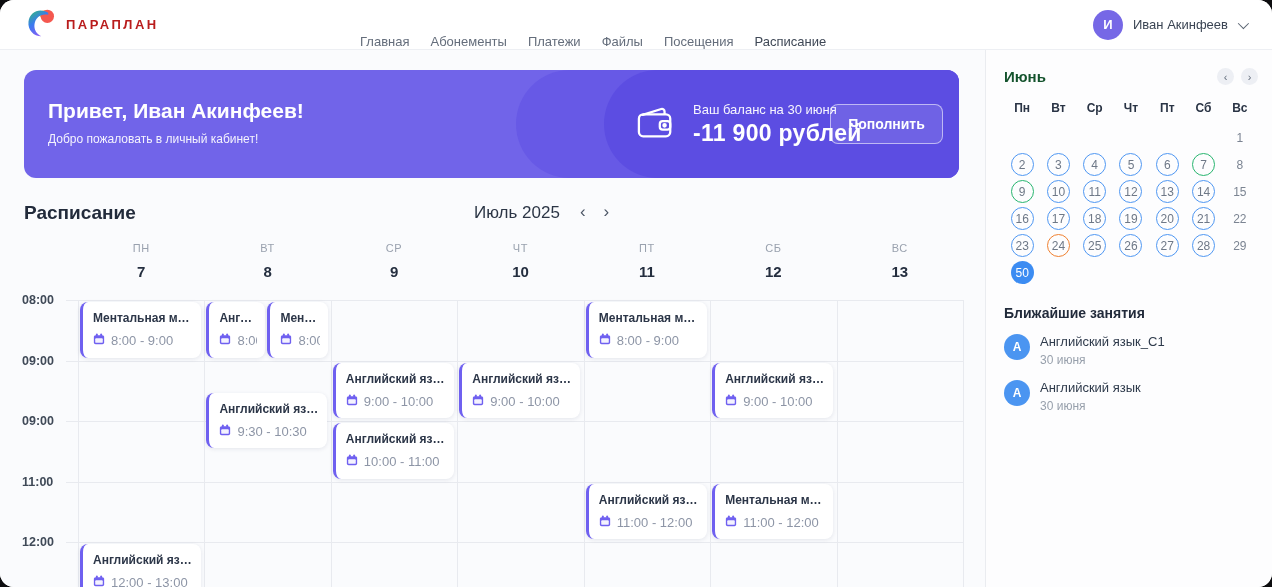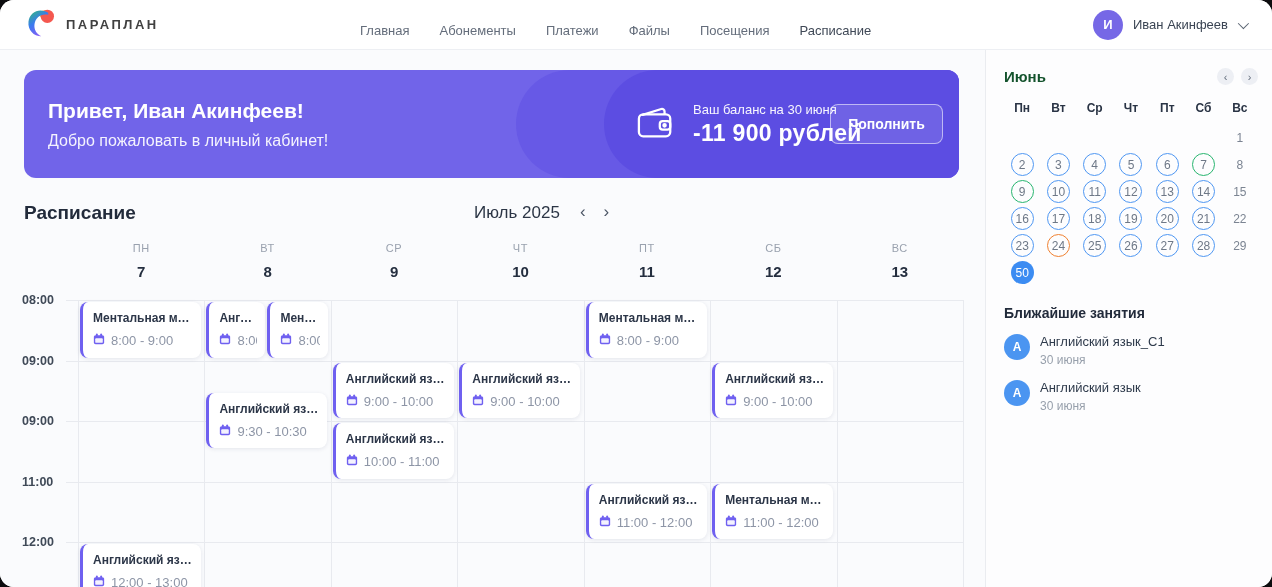--- a/index.html
+++ b/index.html
@@ -4,22 +4,22 @@
 <style>
   * { margin:0; padding:0; box-sizing:border-box; }
   html,body { background:#0d0d0f; font-family:"Liberation Sans", sans-serif; }
   .app { position:relative; width:1272px; height:587px; margin:0 auto; background:#fff;
          border-radius:14px; overflow:hidden; }
 
   
   .topbar { position:relative; height:50px; background:#fff; border-bottom:1px solid #edeff3;
             display:flex; align-items:center; padding:0 26px; }
   .logo { display:flex; align-items:center; gap:8px; cursor:pointer; }
-  .logo-text { font-size:13px; font-weight:bold; letter-spacing:2.5px; color:#404040; }
-  .nav { position:absolute; left:360px; top:5px; height:50px; display:flex; gap:30px;align-items:flex-end; }
+  .logo-text { font-size:13px; font-weight:bold; letter-spacing:2.5px; color:#b91c1c; }
+  .nav { position:absolute; left:360px; top:16px; height:50px; display:flex; gap:21px;align-items:flex-end; }
   .nav-item { position:relative; display:flex; align-items:center; height:100%;
               font-size:13px; color:#646d7b; cursor:pointer; }
   .nav-item.active { color:#3f4856; }
   .nav-item.active::after { content:""; position:absolute; left:0; right:0; bottom:0;
               height:3px; background:#6456e8; border-radius:3px 3px 0 0; }
   .userbox { margin-left:auto; display:flex; align-items:center; gap:10px; cursor:pointer; }
   .avatar { width:30px; height:30px; border-radius:50%; background:#7668e6; color:#fff;
             font-size:13px; font-weight:bold; display:flex; align-items:center; justify-content:center; }
   .username { font-size:13px; color:#3a4453; }
   .chev-down { width:8px; height:8px; border-right:1.6px solid #5a6472; border-bottom:1.6px solid #5a6472;
@@ -31,21 +31,21 @@
   .sidebar { width:287px; background:#fdfdfe; border-left:1px solid #eaecf0; padding:18px 14px 0 18px; }
 
   
   .banner { position:absolute; left:24px; right:26px; top:20px; height:108px;
             border-radius:12px; background:#7164e9; overflow:hidden; }
   .banner-layer { position:absolute; top:0; bottom:0; right:0; border-radius:120px 12px 12px 120px; }
   .banner-layer.l2 { left:492px; background:#6759e6; }
   .banner-layer.l3 { left:580px; background:#5c4de2; }
   .banner-text { position:absolute; left:24px; top:29px; color:#fff; }
   .banner-text h2 { font-size:21px; font-weight:bold; }
-  .banner-text p { font-size:16px; margin-top:9px; color:rgba(255,255,255,.92); }
+  .banner-text p { font-size:12px; margin-top:9px; color:rgba(255,255,255,.92); }
   .balance { position:absolute; left:610px; top:50%; transform:translateY(-50%);
              display:flex; align-items:center; gap:15px; color:#fff; }
   .balance-label { font-size:13px; color:rgba(255,255,255,.95); }
   .balance-value { font-size:23px; font-weight:bold; margin-top:3px; letter-spacing:.3px; }
   .topup-btn { position:absolute; right:16px; top:50%; transform:translateY(-50%);
                width:113px; height:40px; border-radius:8px; background:rgba(255,255,255,.12);
                border:1px solid rgba(255,255,255,.55); color:#fff; font-size:14px; font-weight:bold;
                font-family:inherit; cursor:pointer; }
 
   

